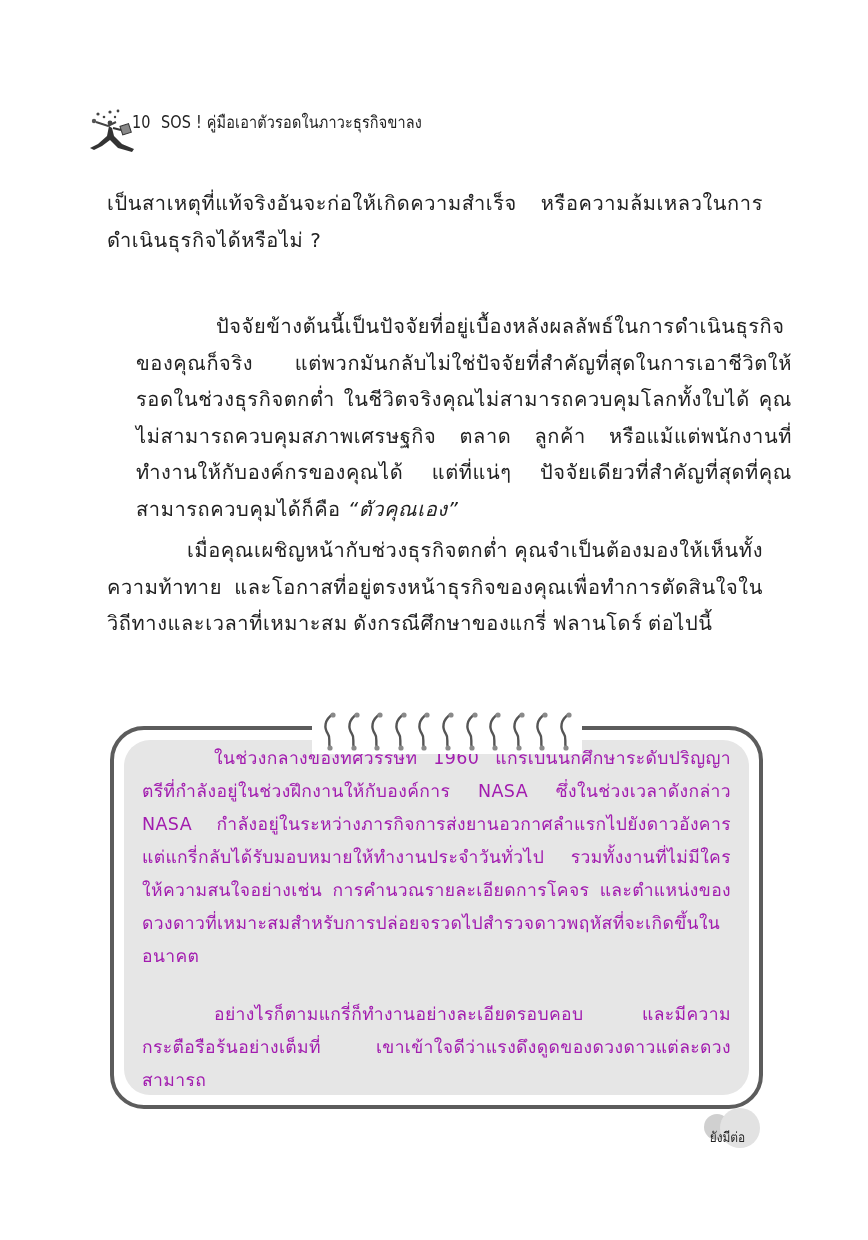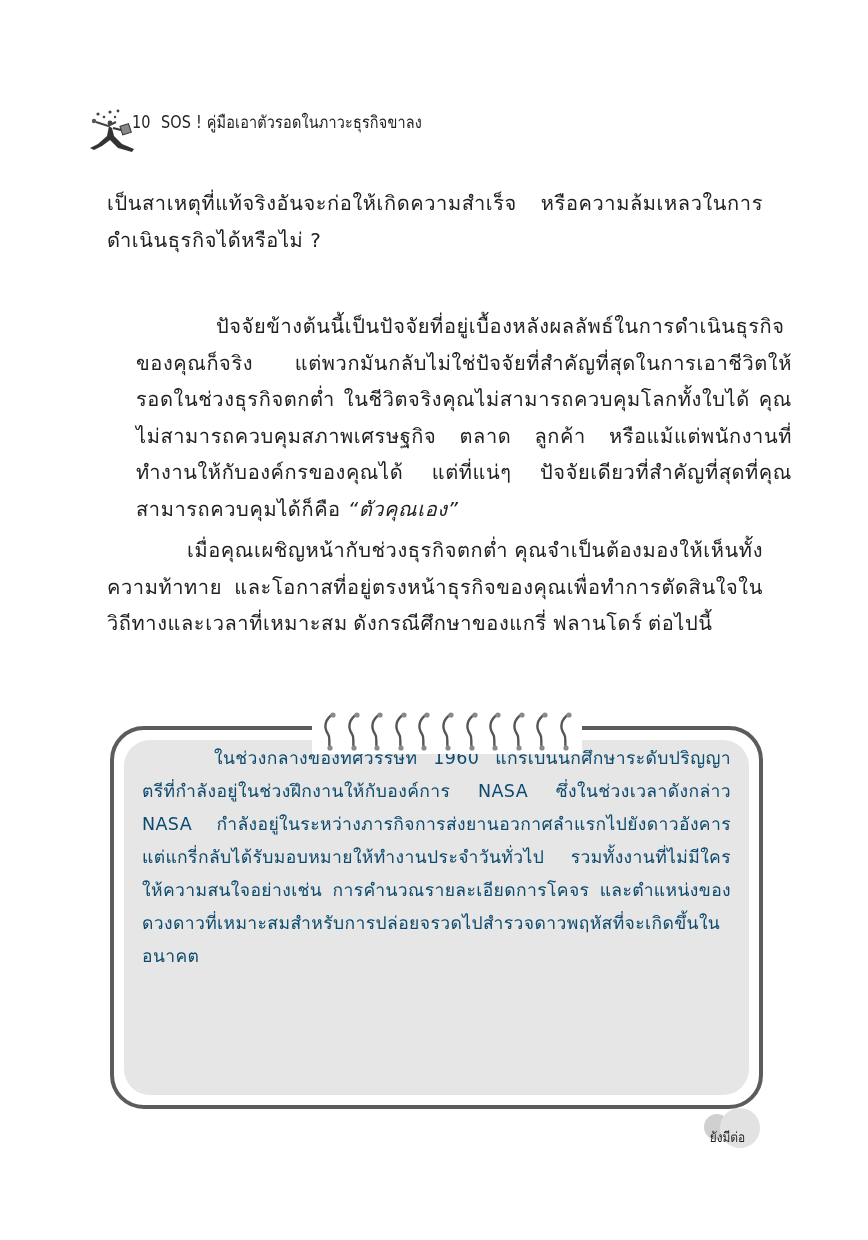--- a/index.html
+++ b/index.html
@@ -38,21 +38,21 @@
       background: #e6e6e6; border-radius: 26px;
     }
     .spiral {
       position: absolute; left: 198px; top: -20px; width: 270px; height: 44px;
       background: #ffffff; display: flex; justify-content: space-between; padding: 0 8px;
     }
     .coil { width: 18px; height: 44px; position: relative; }
     .case-text {
       position: absolute; left: 18px; right: 18px;
       font-family: "DejaVu Sans", sans-serif; font-size: 17.5px; line-height: 33px;
-      text-align: justify; color: #0c4a6e; letter-spacing: 0.4px;
+      text-align: justify; color: #a21caf; letter-spacing: 0.4px;
     }
     .case-p1 { top: 2px; text-indent: 72px; }
     .case-p2 { top: 258px; text-indent: 72px; }
 
     .continue-badge {
       position: absolute; left: 708px; top: 1110px; height: 38px;
       display: flex; align-items: flex-end;
     }
     .continue-bg1 {
       position: absolute; left: -4px; top: 4px; width: 26px; height: 26px;
@@ -93,20 +93,21 @@
 
 <p class="body-text para-1">เป็นสาเหตุที่แท้จริงอันจะก่อให้เกิดความสำเร็จ หรือความล้มเหลวในการดำเนินธุรกิจได้หรือไม่ ?</p>
 
 <p class="body-text para-2"><span>ปัจจัยข้างต้นนี้เป็นปัจจัยที่อยู่เบื้องหลังผลลัพธ์ในการดำเนินธุรกิจของคุณก็จริง แต่พวกมันกลับไม่ใช่ปัจจัยที่สำคัญที่สุดในการเอาชีวิตให้รอดในช่วงธุรกิจตกต่ำ ในชีวิตจริงคุณไม่สามารถควบคุมโลกทั้งใบได้ คุณไม่สามารถควบคุมสภาพเศรษฐกิจ ตลาด ลูกค้า หรือแม้แต่พนักงานที่ทำงานให้กับองค์กรของคุณได้ แต่ที่แน่ๆ ปัจจัยเดียวที่สำคัญที่สุดที่คุณสามารถควบคุมได้ก็คือ</span> <span class="em">“ตัวคุณเอง”</span></p>
 
 <p class="body-text para-3">เมื่อคุณเผชิญหน้ากับช่วงธุรกิจตกต่ำ คุณจำเป็นต้องมองให้เห็นทั้งความท้าทาย และโอกาสที่อยู่ตรงหน้าธุรกิจของคุณเพื่อทำการตัดสินใจในวิถีทางและเวลาที่เหมาะสม ดังกรณีศึกษาของแกรี่ ฟลานโดร์ ต่อไปนี้</p>
 
 <div class="case-box">
   <div class="case-inner">
     <p class="case-text case-p1">ในช่วงกลางของทศวรรษที่ 1960 แกรี่เป็นนักศึกษาระดับปริญญาตรีที่กำลังอยู่ในช่วงฝึกงานให้กับองค์การ NASA ซึ่งในช่วงเวลาดังกล่าว NASA กำลังอยู่ในระหว่างภารกิจการส่งยานอวกาศลำแรกไปยังดาวอังคาร แต่แกรี่กลับได้รับมอบหมายให้ทำงานประจำวันทั่วไป รวมทั้งงานที่ไม่มีใครให้ความสนใจอย่างเช่น การคำนวณรายละเอียดการโคจร และตำแหน่งของดวงดาวที่เหมาะสมสำหรับการปล่อยจรวดไปสำรวจดาวพฤหัสที่จะเกิดขึ้นในอนาคต</p>
+    <p class="case-text case-p2">อย่างไรก็ตามแกรี่ก็ทำงานอย่างละเอียดรอบคอบ และมีความกระตือรือร้นอย่างเต็มที่ เขาเข้าใจดีว่าแรงดึงดูดของดวงดาวแต่ละดวงสามารถ</p>
   </div>
   <div class="spiral" id="spiral">
       <div class="coil"><svg width="18" height="44" viewBox="0 0 18 44">
           <path d="M13 4 C4 10 4 18 8 24 C11 28 8 32 10 38" stroke="#555" stroke-width="2.4" fill="none"></path>
           <circle cx="13" cy="5" r="2.6" fill="#8a8a8a"></circle>
           <circle cx="10" cy="38" r="2.6" fill="#8a8a8a"></circle>
         </svg></div>
       <div class="coil"><svg width="18" height="44" viewBox="0 0 18 44">
           <path d="M13 4 C4 10 4 18 8 24 C11 28 8 32 10 38" stroke="#555" stroke-width="2.4" fill="none"></path>
           <circle cx="13" cy="5" r="2.6" fill="#8a8a8a"></circle>

